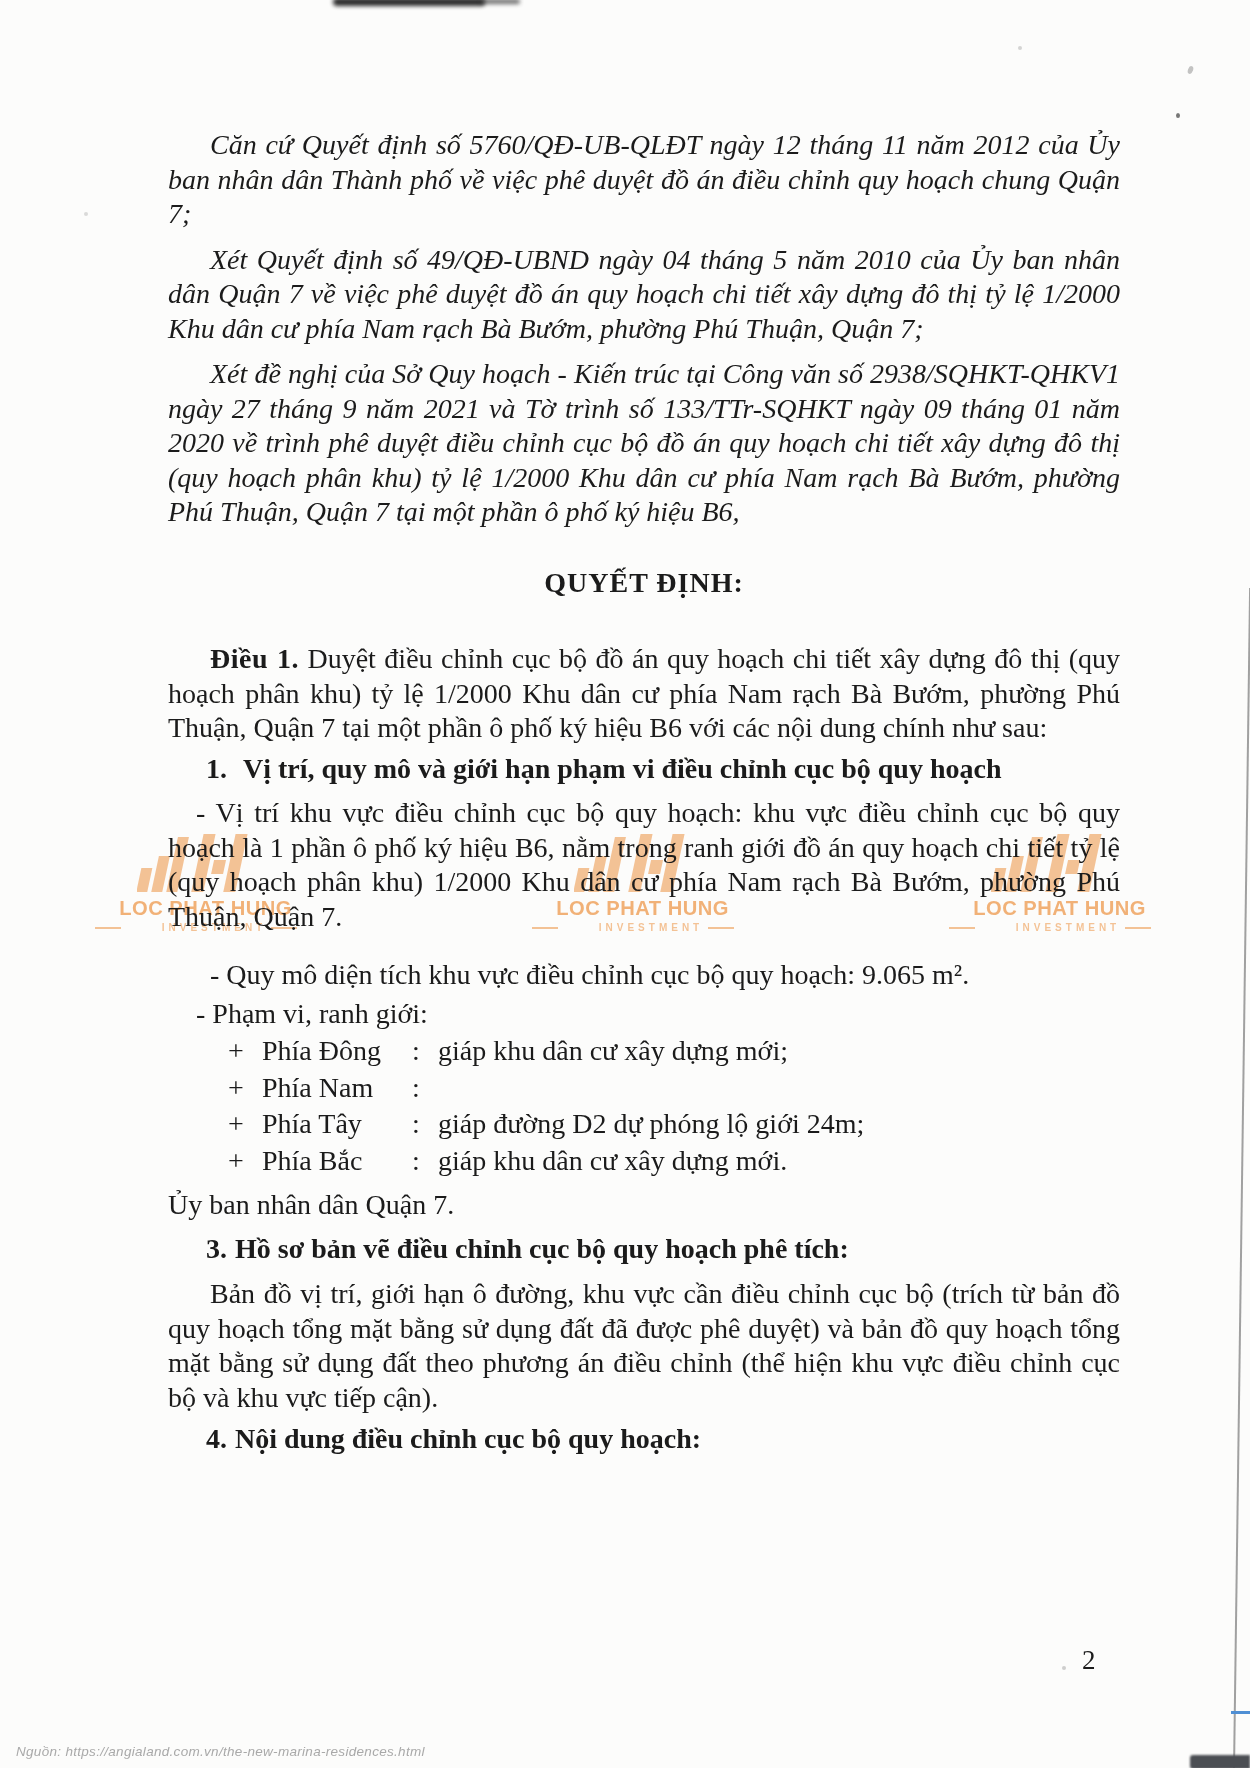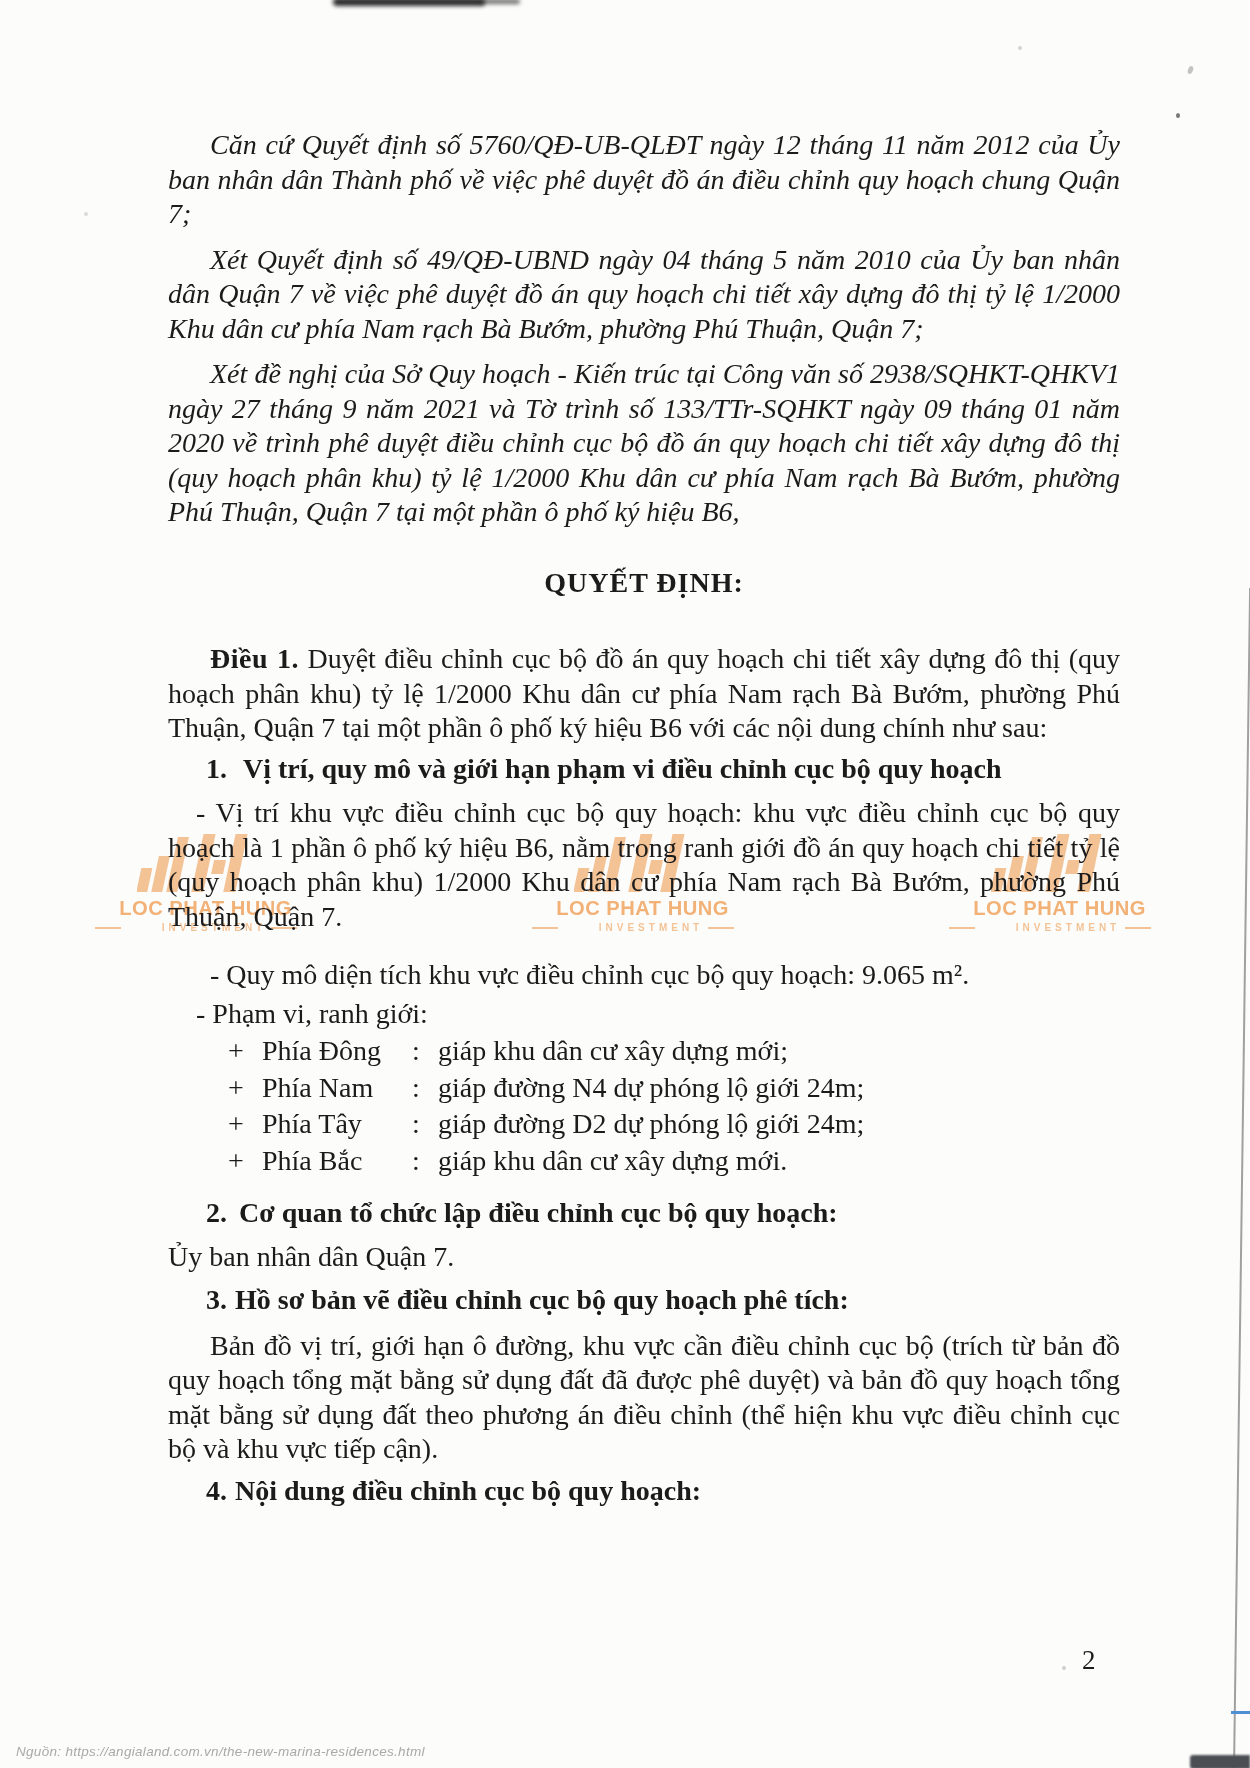--- a/index.html
+++ b/index.html
@@ -189,37 +189,35 @@
       <li>
         <span class="b-plus">+</span>
         <span class="b-label">Phía Đông</span>
         <span class="b-colon">:</span>
         <span class="b-text">giáp khu dân cư xây dựng mới;</span>
       </li>
       <li>
         <span class="b-plus">+</span>
         <span class="b-label">Phía Nam</span>
         <span class="b-colon">:</span>
-        <span class="b-text">giáp đường N4 dự phóng lộ giới 24m;</span>
       </li>
       <li>
         <span class="b-plus">+</span>
         <span class="b-label">Phía Tây</span>
         <span class="b-colon">:</span>
         <span class="b-text">giáp đường D2 dự phóng lộ giới 24m;</span>
       </li>
       <li>
         <span class="b-plus">+</span>
         <span class="b-label">Phía Bắc</span>
         <span class="b-colon">:</span>
         <span class="b-text">giáp khu dân cư xây dựng mới.</span>
       </li>
     </ul>
 
-    <p class="heading h2x"><span class="h-num">2.</span><span>Cơ quan tổ chức lập điều chỉnh cục bộ quy hoạch:</span></p>
     <p class="p-org">Ủy ban nhân dân Quận 7.</p>
 
     <p class="heading h3x"><span class="h-num">3.</span><span>Hồ sơ bản vẽ điều chỉnh cục bộ quy hoạch phê tích:</span></p>
     <p class="p-maps">Bản đồ vị trí, giới hạn ô đường, khu vực cần điều chỉnh cục bộ (trích từ bản đồ quy hoạch tổng mặt bằng sử dụng đất đã được phê duyệt) và bản đồ quy hoạch tổng mặt bằng sử dụng đất theo phương án điều chỉnh (thể hiện khu vực điều chỉnh cục bộ và khu vực tiếp cận).</p>
 
     <p class="heading h4x"><span class="h-num">4.</span><span>Nội dung điều chỉnh cục bộ quy hoạch:</span></p>
 
   </div>
 
   <div class="page-num">2</div>

